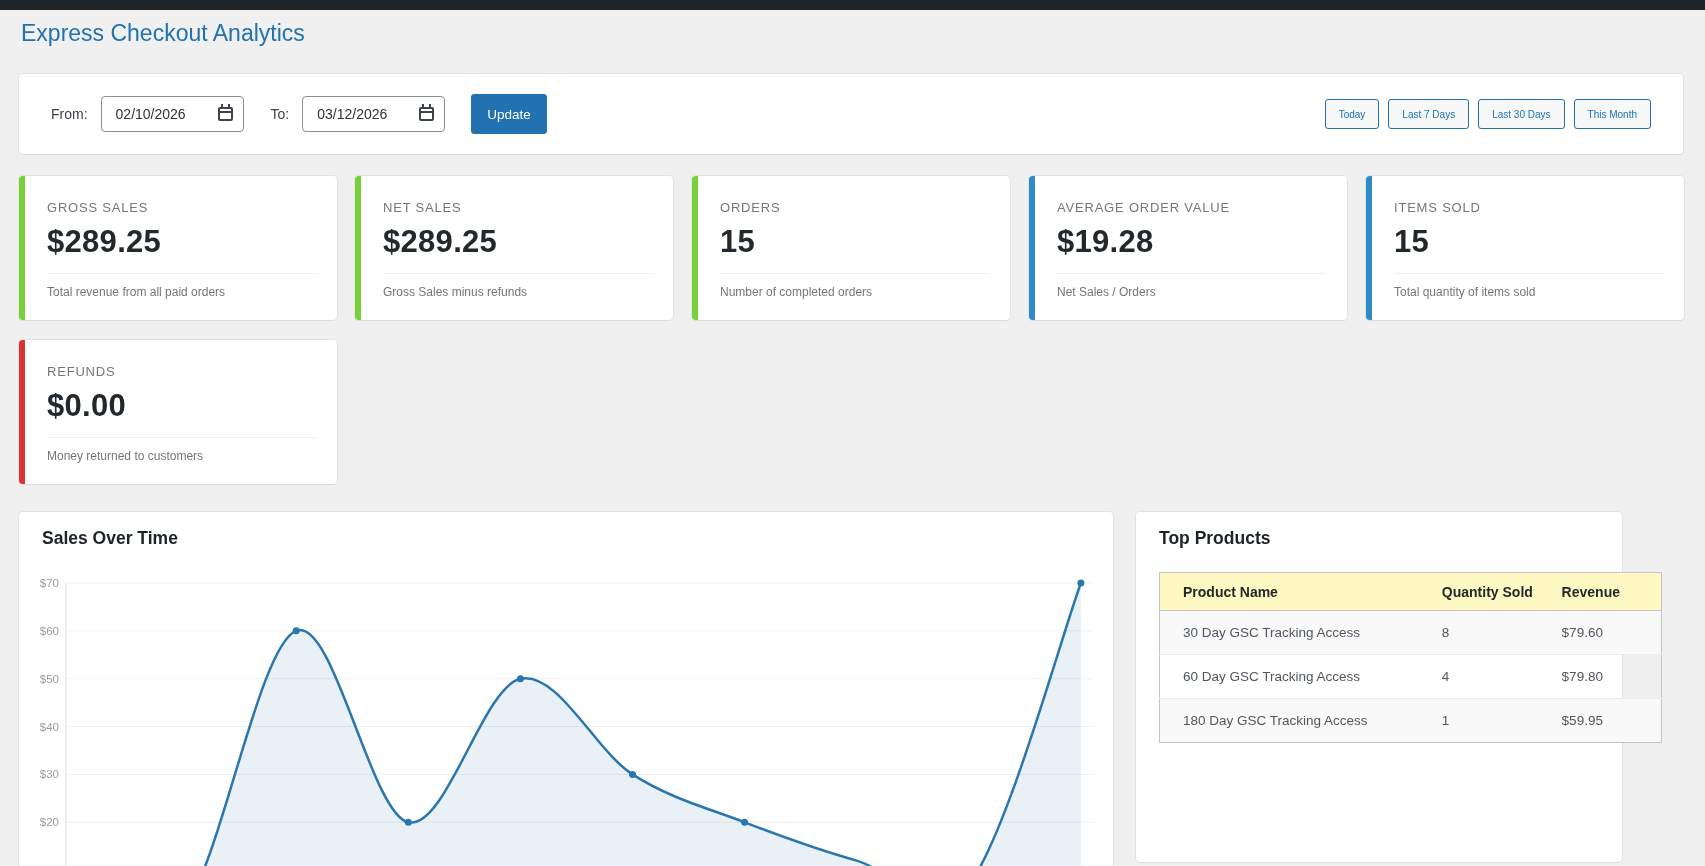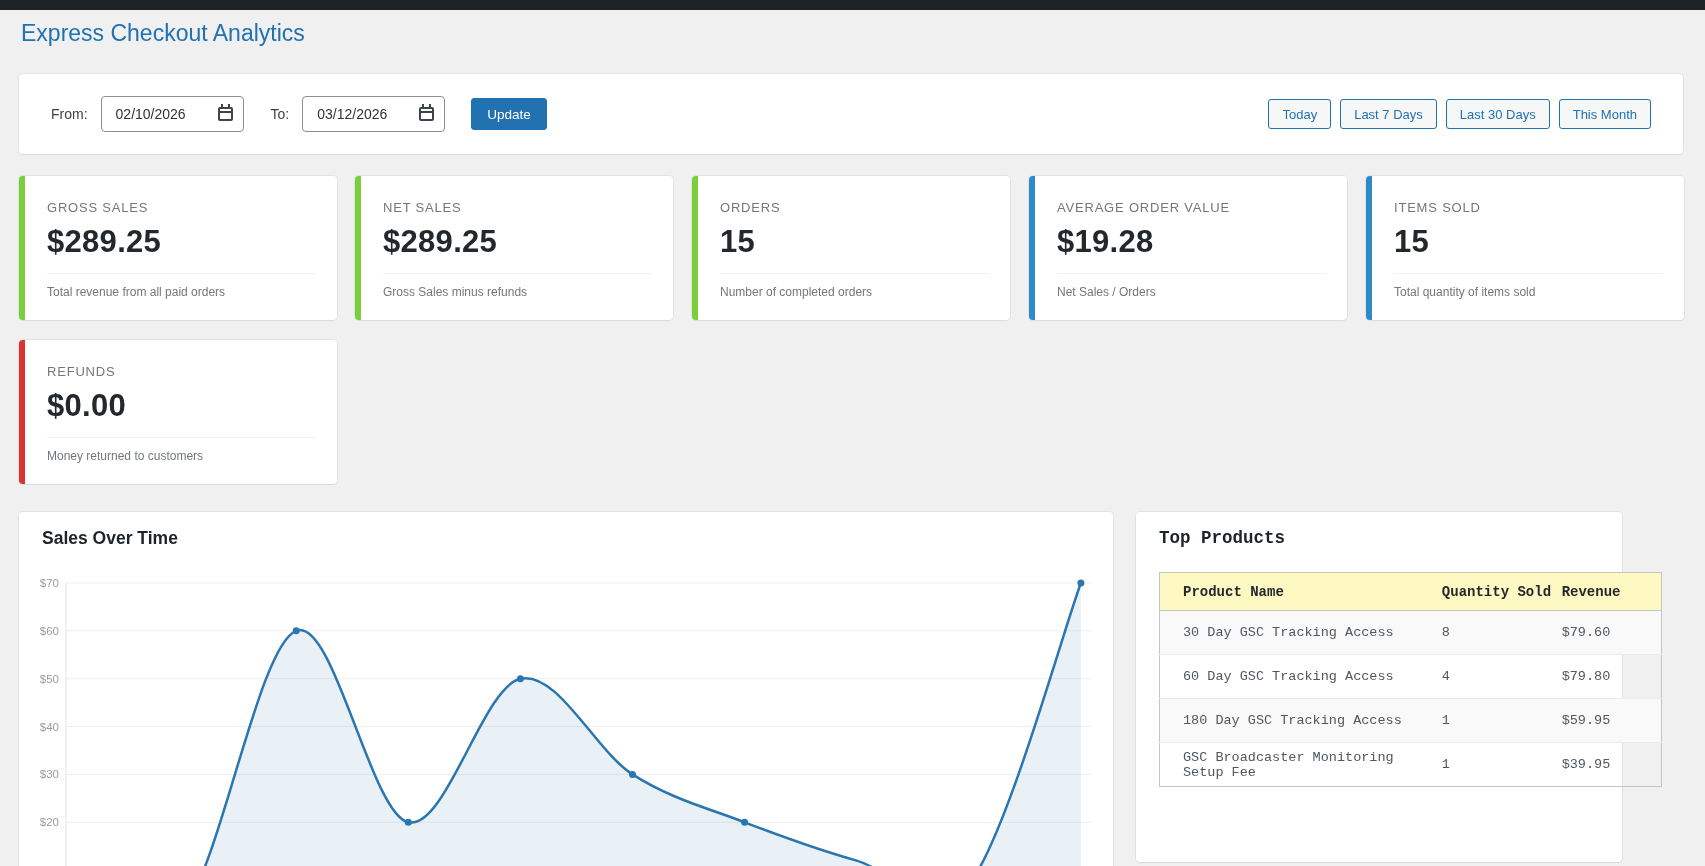--- a/index.html
+++ b/index.html
@@ -13,40 +13,40 @@
   
   .filter-card { left:19px; top:74px; width:1664px; height:80px; display:flex; align-items:center; padding:0 32px; }
   .filter-label { font-size:14px; color:#3c434a; margin-right:13px; }
   .date-input { width:143px; height:36px; border:1px solid #8c8f94; border-radius:4px; background:#fff;
     display:flex; align-items:center; justify-content:space-between; padding:0 10px 0 14px; }
   .date-input .val { font-size:14px; color:#2c3338; }
   .cal-icon { width:15px; height:14px; border:2px solid #3c434a; border-radius:2px; position:relative; flex:none; }
   .cal-icon:before { content:""; position:absolute; top:-5px; left:1px; width:2px; height:4px; background:#3c434a; box-shadow:7px 0 0 #3c434a; }
   .cal-icon:after { content:""; position:absolute; left:0; right:0; top:2px; height:2px; background:#3c434a; }
   .to-label { margin-left:27px; }
-  .btn-primary { margin-left:26px; height:32px; padding:0 15px; background:#2271b1; border:1px solid #2271b1;
+  .btn-primary { margin-left:26px; height:40px; padding:0 15px; background:#2271b1; border:1px solid #2271b1;
     border-radius:3px; color:#fff; font-size:13.5px; font-family:inherit; cursor:pointer; }
   .quick-group { margin-left:auto; display:flex; gap:9px; }
   .btn-secondary { height:30px; padding:0 13px; background:#f6f7f7; border:1px solid #2271b1; border-radius:3px;
-    color:#2271b1; font-size:13px; font-family:inherit; cursor:pointer; }
+    color:#2271b1; font-size:10px; font-family:inherit; cursor:pointer; }
 
   
   .stat-card { width:318px; height:144px; border-left:6px solid #7ad03a; padding:24px 21px 0 22px; }
   .stat-label { font-size:13px; color:#72777c; letter-spacing:.8px; }
   .stat-value { font-size:31px; font-weight:700; color:#23282d; margin-top:9px; letter-spacing:.3px; }
   .stat-divider { height:1px; background:#f0f0f1; margin-top:13px; }
   .stat-desc { font-size:12px; color:#72777c; margin-top:11px; }
 
   
   .chart-card { left:19px; top:512px; width:1094px; height:480px; overflow:hidden; }
   .chart-title, .panel-title { position:absolute; left:23px; top:16px; font-size:17.5px; font-weight:700; color:#1d2327; }
   .chart-svg { position:absolute; left:0; top:0; }
 
   
-  .products-card { left:1136px; top:512px; width:486px; height:350px;font-family:Liberation Mono, monospace; }
+  .products-card { left:1136px; top:512px; width:486px; height:350px; }
   .panel-title { left:23px; }
   .products-table { position:absolute; left:23px; top:60px; width:503px; border-collapse:collapse;
     border:1px solid #c3c4c7; font-size:13.5px; }
   .products-table th { text-align:left; font-size:14px; font-weight:700; color:#23282d;
     height:38px; padding:0 0 0 23px; background:#fef9c3; border-bottom:1px solid #c3c4c7; }
   .products-table td { height:44px; padding:0 0 0 23px; color:#50575e; border-top:1px solid #ececec; }
   .products-table tbody tr:nth-child(odd) { background:#f9f9f9; }
   .col-name { width:283px; }
   .col-qty { width:120px; }
   .col-rev { width:100px; }
@@ -163,20 +163,15 @@
         <tr>
           <td class="col-name">60 Day GSC Tracking Access</td>
           <td class="col-qty">4</td>
           <td class="col-rev">$79.80</td>
         </tr>
         <tr>
           <td class="col-name">180 Day GSC Tracking Access</td>
           <td class="col-qty">1</td>
           <td class="col-rev">$59.95</td>
         </tr>
-        <tr>
-          <td class="col-name">GSC Broadcaster Monitoring Setup Fee</td>
-          <td class="col-qty">1</td>
-          <td class="col-rev">$39.95</td>
-        </tr>
       </tbody>
   </table>
 </div>
 
 </body></html>

